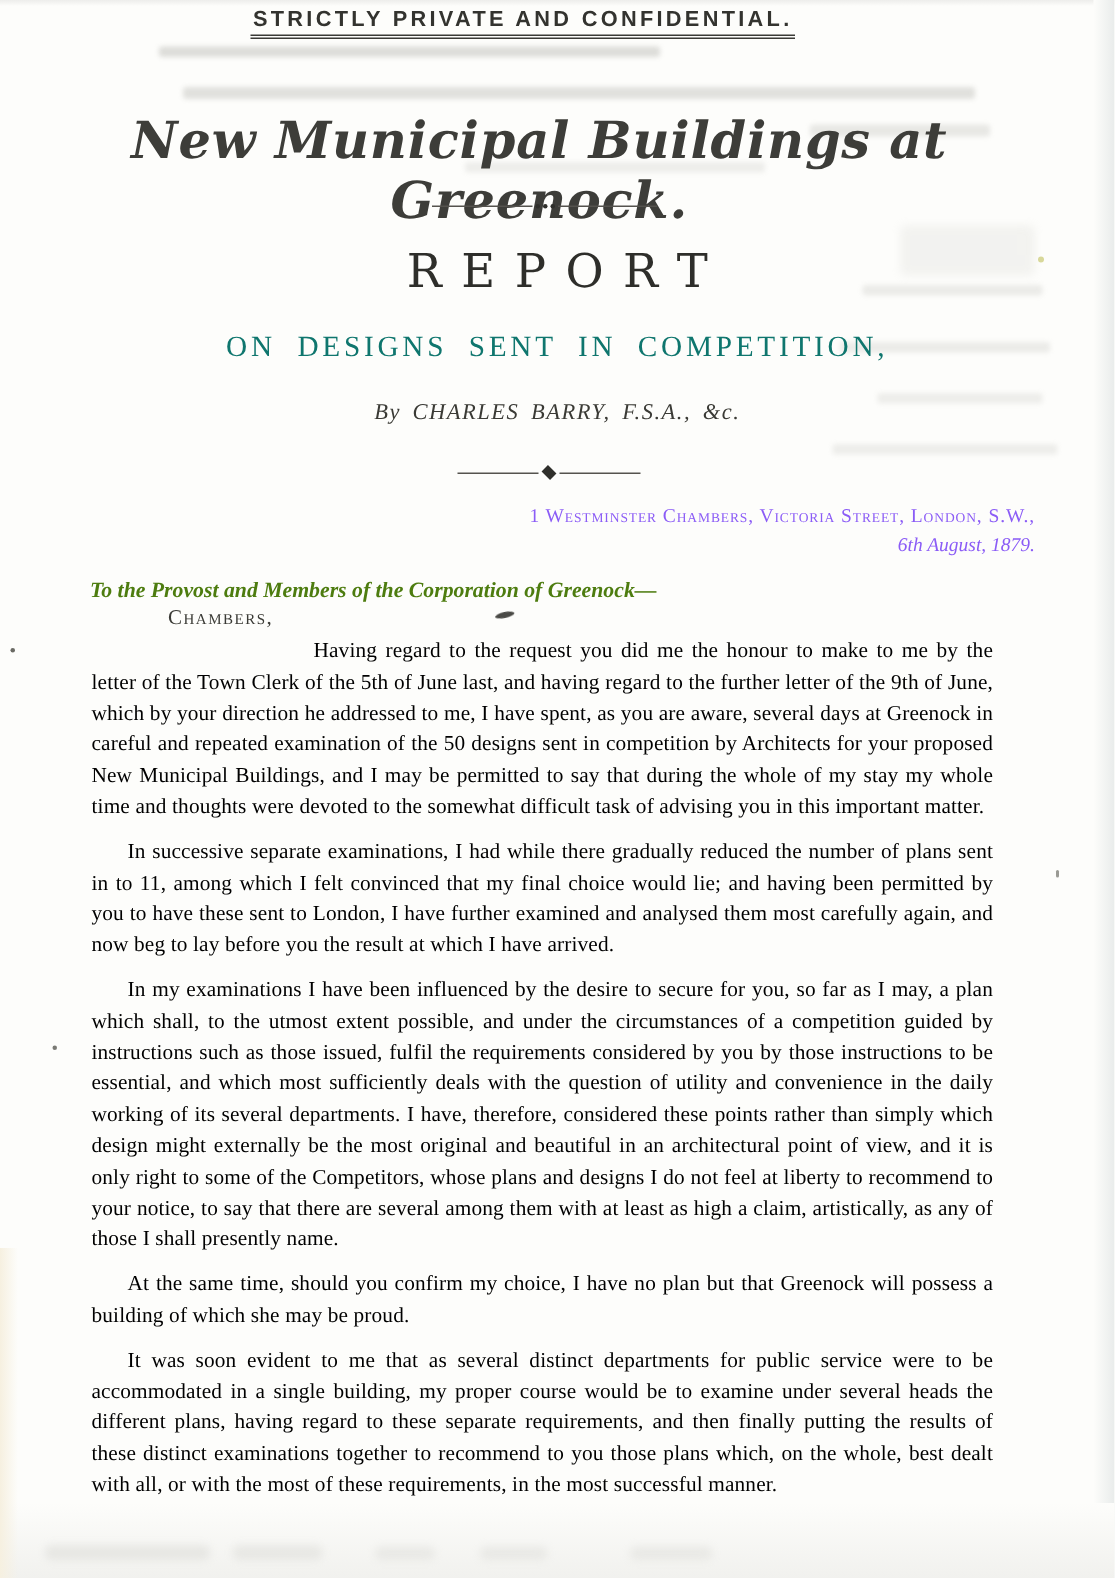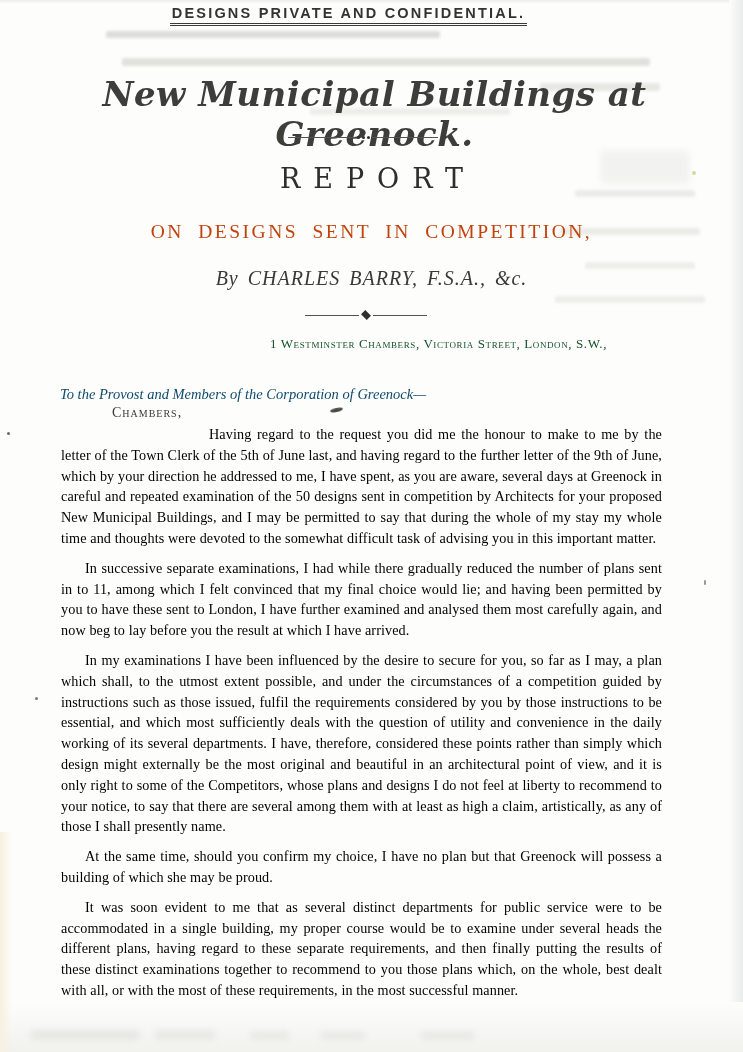--- a/index.html
+++ b/index.html
@@ -25,57 +25,57 @@
   
   .banner-wrap{position:absolute;top:4px;left:0;width:743px;text-align:center;padding-right:46px;box-sizing:border-box;}
   .banner{
     display:inline-block;font-family:"Liberation Sans", sans-serif;font-weight:bold;
     font-size:14.5px;letter-spacing:2.2px;color:#33332f;
     border-bottom:3px double #3a3a36;padding:0 2px 2px 2px;
   }
 
   
   .script-title{
-    position:absolute;top:74px;left:15px;width:719px;text-align:center;
+    position:absolute;top:74px;left:0;width:719px;text-align:center;
     font-family:"DejaVu Serif", serif;font-style:italic;font-weight:600;
     font-size:34px;color:#3d3d39;letter-spacing:0.5px;
   }
 
   
   .orn{position:absolute;display:flex;align-items:center;justify-content:center;}
   .orn .line{height:1px;background:#55534e;flex:1;}
   .orn1{top:133px;left:288px;width:150px;height:8px;}
   .orn1 .dots{display:flex;gap:2px;margin:0 2px;}
   .orn1 .dots i{display:block;width:3px;height:3px;background:#2f2f2b;border-radius:50%;}
   .orn2{top:310px;left:305px;width:122px;height:10px;}
   .orn2 .diamond{width:8px;height:8px;background:#2f2f2b;transform:rotate(45deg) scaleY(.75);margin:0 3px;}
 
   
   .report-heading{
     position:absolute;top:163px;left:0;width:743px;text-align:center;
-    font-family:"DejaVu Serif", serif;font-size:27px;color:#2e2e2a;
+    font-family:"DejaVu Serif", serif;font-size:31px;color:#2e2e2a;
     letter-spacing:13px;text-indent:13px;font-weight:normal;
   }
   .report-sub{
     position:absolute;top:221px;left:0;width:743px;text-align:center;
-    font-family:"Liberation Serif", serif;font-size:19.5px;color:#c2410c;
+    font-family:"Liberation Serif", serif;font-size:19.5px;color:#0f766e;
     letter-spacing:2.5px;word-spacing:7px;
   }
   .byline{
     position:absolute;top:267px;left:0;width:743px;text-align:center;
-    font-style:italic;font-size:20px;color:#3a3a35;letter-spacing:1px;word-spacing:3px;
+    font-style:italic;font-size:15px;color:#3a3a35;letter-spacing:1px;word-spacing:3px;
   }
 
   
-  .address{position:absolute;top:336px;left:270px;width:420px;text-align:left;color:#14532d;}
+  .address{position:absolute;top:336px;left:270px;width:420px;text-align:right;color:#8b5cf6;}
   .address .line1{font-variant:small-caps;font-size:13px;letter-spacing:0.6px;}
   .address .line2{font-style:italic;font-size:13px;margin-top:3px;}
 
   
-  .salutation{position:absolute;top:386px;left:60px;font-style:italic;font-size:14.5px;color:#0c4a6e;}
+  .salutation{position:absolute;top:386px;left:60px;font-style:italic;font-size:14.5px;color:#4d7c0f;font-weight:bold;}
   .greeting{position:absolute;top:405px;left:112px;font-variant:small-caps;font-size:14px;letter-spacing:1px;color:#3a3a35;}
   .pen-mark{position:absolute;top:408px;left:330px;width:13px;height:4px;background:#4a4a46;border-radius:50%;transform:rotate(-12deg);filter:blur(.4px);}
 
   
   .document-body{
     position:absolute;top:424px;left:61px;width:601px;
     font-size:14.2px;line-height:20.8px;color:#000000;text-align:justify;
     letter-spacing:0.1px;
   }
   .document-body p{margin:0 0 9px 0;text-indent:24px;}
@@ -105,21 +105,21 @@
   <div class="ghost-blob" style="bottom:12px;left:250px;width:40px;height:9px;opacity:.25;"></div>
   <div class="ghost-blob" style="bottom:12px;left:320px;width:45px;height:9px;opacity:.25;"></div>
   <div class="ghost-blob" style="bottom:12px;left:420px;width:55px;height:9px;opacity:.25;"></div>
 
   <div class="speck" style="top:432px;left:7px;width:3px;height:3px;background:#6a6a64;"></div>
   <div class="speck" style="top:697px;left:35px;width:3px;height:3px;background:#7a7a74;"></div>
   <div class="speck" style="top:171px;left:692px;width:4px;height:4px;background:#d8d89a;"></div>
   <div class="speck" style="top:580px;left:704px;width:2px;height:5px;background:#9a9a94;border-radius:1px;"></div>
 
   <div class="banner-wrap">
-    <span class="banner">DESIGNS PRIVATE AND CONFIDENTIAL.</span>
+    <span class="banner">STRICTLY PRIVATE AND CONFIDENTIAL.</span>
   </div>
 
   <div class="script-title">New Municipal Buildings at Greenock.</div>
 
   <div class="orn orn1">
     <span class="line"></span>
     <span class="dots">
         <i></i>
         <i></i>
         <i></i>
@@ -132,20 +132,21 @@
   <div class="byline">By CHARLES BARRY, F.S.A., &amp;c.</div>
 
   <div class="orn orn2">
     <span class="line"></span>
     <span class="diamond"></span>
     <span class="line"></span>
   </div>
 
   <div class="address">
     <div class="line1">1 Westminster Chambers, Victoria Street, London, S.W.,</div>
+    <div class="line2">6th August, 1879.</div>
   </div>
 
   <div class="salutation">To the Provost and Members of the Corporation of Greenock—</div>
   <div class="greeting">Chambers,</div>
   <div class="pen-mark"></div>
 
   <div class="document-body">
     <p class="first">Having regard to the request you did me the honour to make to me by the letter of the Town Clerk of the 5th of June last, and having regard to the further letter of the 9th of June, which by your direction he addressed to me, I have spent, as you are aware, several days at Greenock in careful and repeated examination of the 50 designs sent in competition by Architects for your proposed New Municipal Buildings, and I may be permitted to say that during the whole of my stay my whole time and thoughts were devoted to the somewhat difficult task of advising you in this important matter.</p>
     <p>In successive separate examinations, I had while there gradually reduced the number of plans sent in to 11, among which I felt convinced that my final choice would lie; and having been permitted by you to have these sent to London, I have further examined and analysed them most carefully again, and now beg to lay before you the result at which I have arrived.</p>
     <p>In my examinations I have been influenced by the desire to secure for you, so far as I may, a plan which shall, to the utmost extent possible, and under the circumstances of a competition guided by instructions such as those issued, fulfil the requirements considered by you by those instructions to be essential, and which most sufficiently deals with the question of utility and convenience in the daily working of its several departments.  I have, therefore, considered these points rather than simply which design might externally be the most original and beautiful in an architectural point of view, and it is only right to some of the Competitors, whose plans and designs I do not feel at liberty to recommend to your notice, to say that there are several among them with at least as high a claim, artistically, as any of those I shall presently name.</p>

